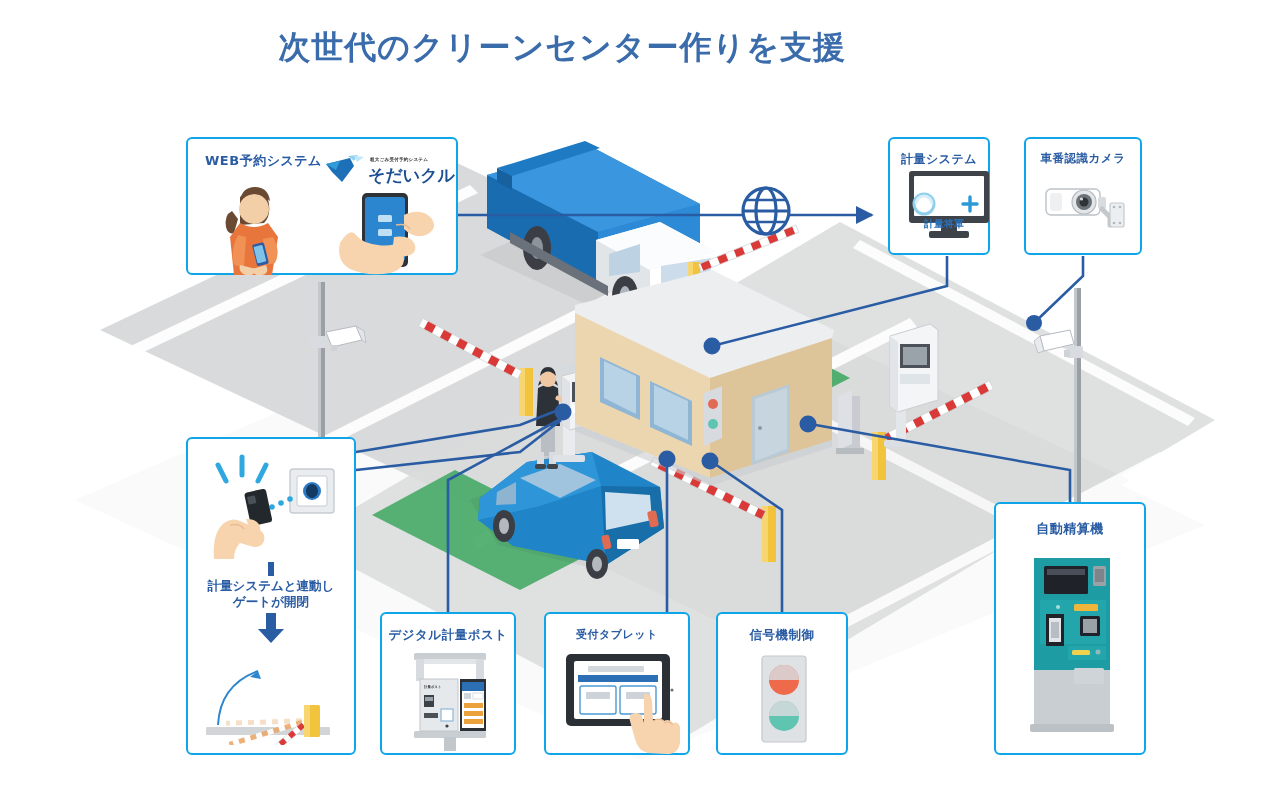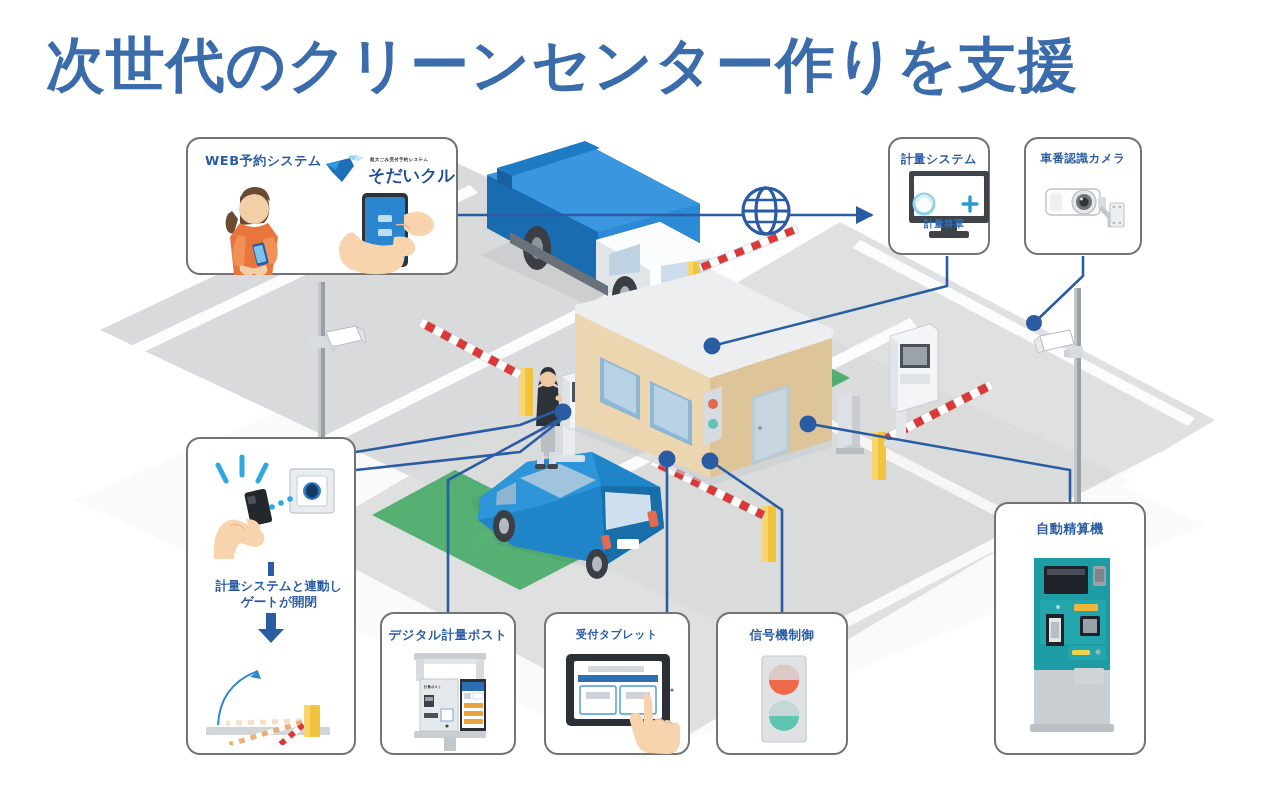--- a/index.html
+++ b/index.html
@@ -9,29 +9,29 @@
     font-family:"Liberation Sans","DejaVu Sans",sans-serif;
     background:#ffffff;
   }
   #stage{position:absolute;left:0;top:0;width:1278px;height:799px;}
   .layer{position:absolute;left:0;top:0;width:1278px;height:799px;}
   svg.layer{pointer-events:none;}
 
   
   #page-title{
     position:absolute;left:0;top:26px;width:1124px;text-align:center;
-    font-size:59px;font-weight:bold;letter-spacing:1px;color:#3a6cab;
+    font-size:32px;font-weight:bold;letter-spacing:1px;color:#3a6cab;
     font-family:"DejaVu Sans","Liberation Sans",sans-serif;
     white-space:nowrap;
   }
 
   
   .card{
-    position:absolute;background:#ffffff;border:2px solid #737373;
-    border-radius:14px;box-sizing:border-box;
+    position:absolute;background:#ffffff;border:2px solid #0ea5e9;
+    border-radius:6px;box-sizing:border-box;
   }
   .card-title{
     position:absolute;left:0;width:100%;text-align:center;
     color:#2a5ca4;font-weight:bold;letter-spacing:.5px;
     font-family:"DejaVu Sans","Liberation Sans",sans-serif;
   }
 
   #card-web{left:186px;top:137px;width:272px;height:138px;}
   #card-web .card-title{top:13px;font-size:13px;text-align:left;padding-left:17px;}
 
@@ -53,21 +53,20 @@
   #card-signal .card-title{top:13px;font-size:12.5px;}
 
   #card-pay{left:994px;top:502px;width:152px;height:253px;}
   #card-pay .card-title{top:16px;font-size:13px;}
 
   
   .gate-text{
     position:absolute;left:0;width:100%;text-align:center;color:#2a5ca4;
     font-weight:bold;font-size:12.5px;line-height:16px;
     font-family:"DejaVu Sans","Liberation Sans",sans-serif;
-    padding-left:8px;
   }
 
   
   .logo-sub{
     position:absolute;color:#333;font-weight:bold;
     font-size:4.6px;letter-spacing:.2px;white-space:nowrap;
   }
   .logo-main{
     position:absolute;color:#1c4f93;font-weight:bold;font-size:17px;
     white-space:nowrap;font-family:"DejaVu Sans","Liberation Sans",sans-serif;

